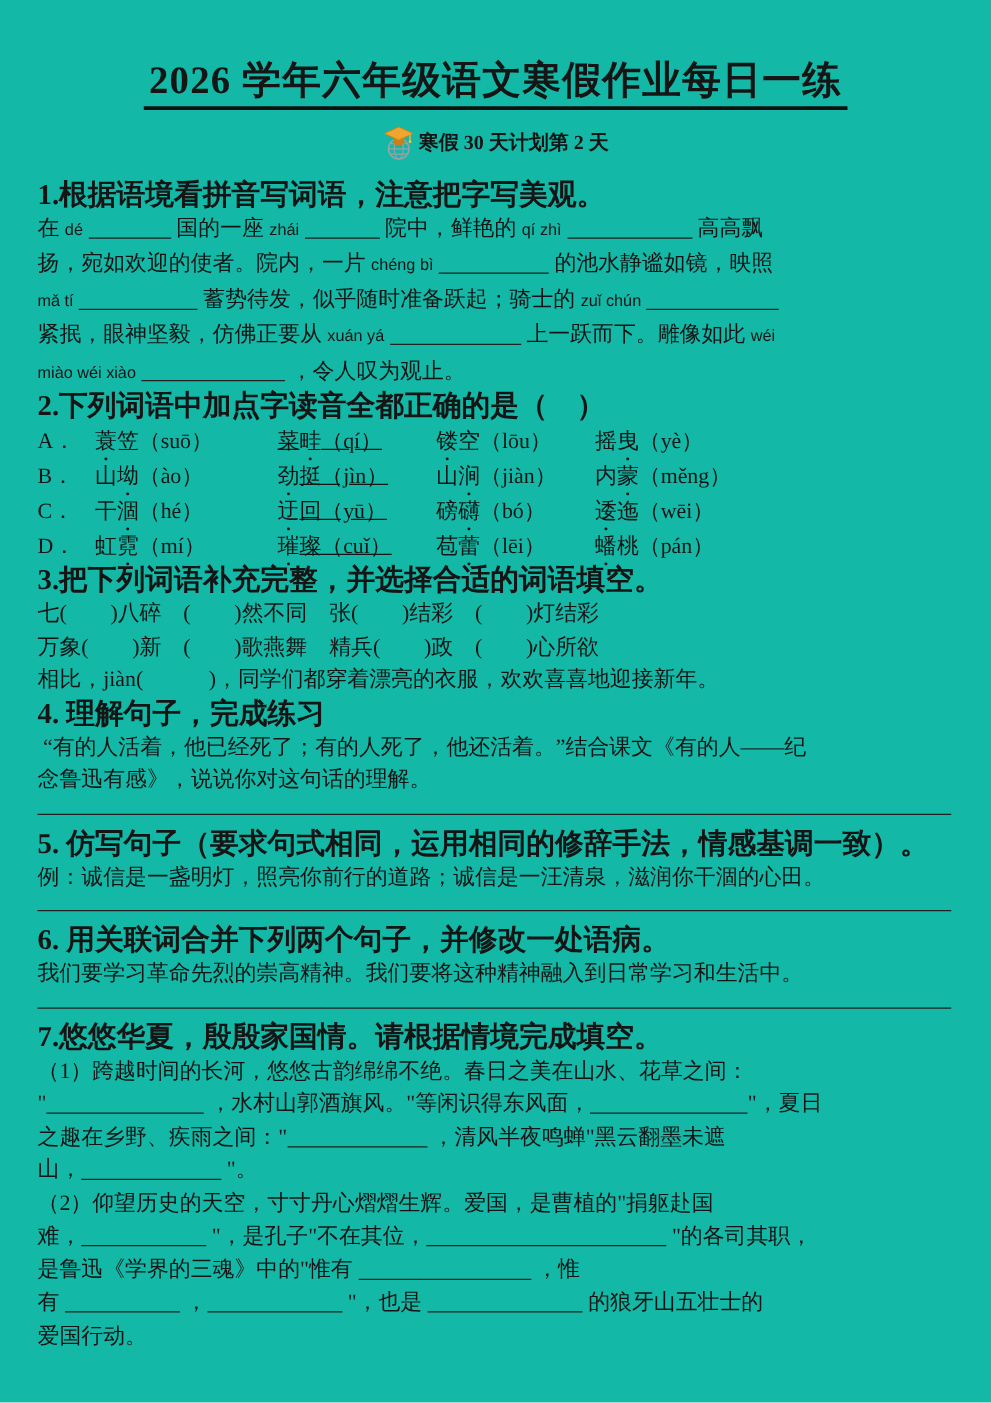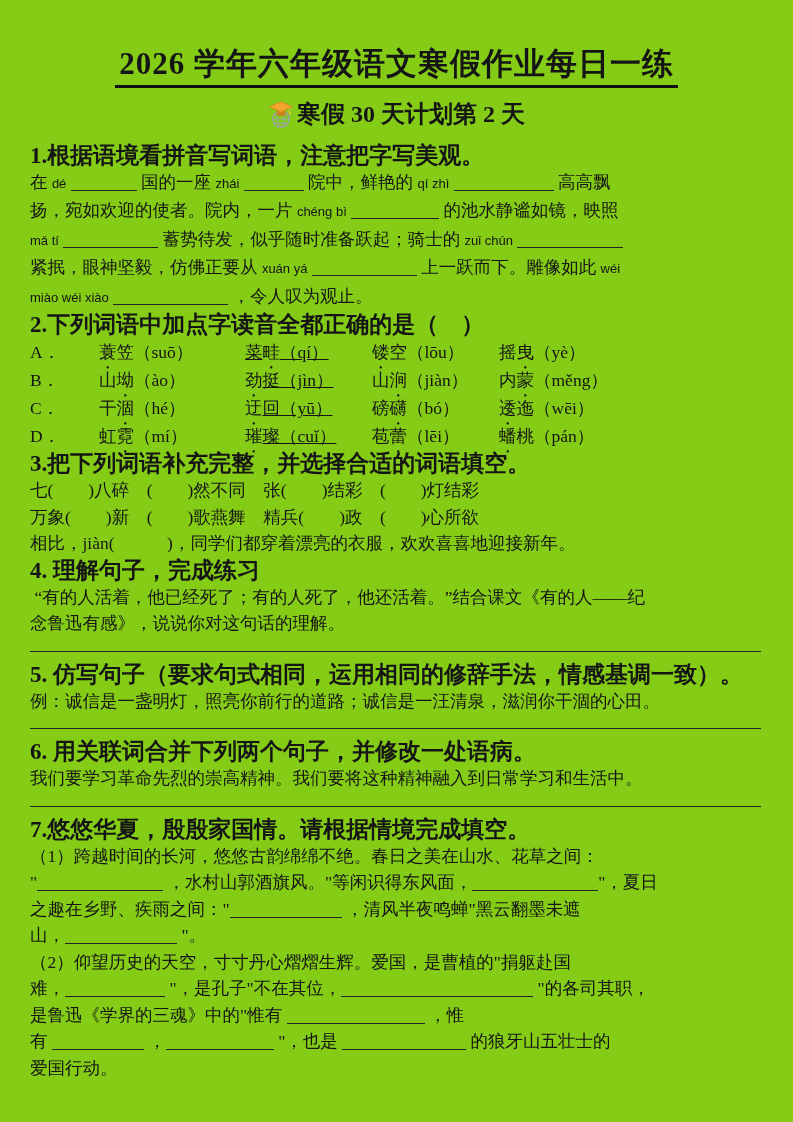--- a/index.html
+++ b/index.html
@@ -1,30 +1,30 @@
 <!DOCTYPE html>
 <html><head>
 <meta charset="utf-8">
 <style>
   html,body{margin:0;padding:0;background:#ffffff;}
   .page{
     width:793px;height:1122px;box-sizing:border-box;
-    background:#84cc16;color:#151515;
+    background:#14b8a6;color:#151515;
     padding:46px 30px 0 30px;
     font-family:"Liberation Serif",serif;
     overflow:hidden;
   }
   .title-wrap{text-align:center;margin:0 0 12px 0;}
   .title-wrap .title-text{
     display:inline-block;font-size:31px;font-weight:bold;letter-spacing:1px;
     border-bottom:3px solid #111;padding:0 4px 3px 4px;line-height:1.15;
   }
   .subtitle{
-    display:flex;justify-content:center;align-items:flex-start;gap:3px;
-    font-size:24px;font-weight:bold;margin:0 0 13px 0;line-height:1.2;
+    display:flex;justify-content:center;align-items:center;gap:3px;
+    font-size:16px;font-weight:bold;margin:0 0 13px 0;line-height:1.2;
   }
   .content{}
   .q-header{
     font-size:23px;font-weight:bold;line-height:27px;white-space:pre-wrap;
   }
   .t-line{
     font-size:17.5px;line-height:26.5px;white-space:pre-wrap;
   }
   .py{font-family:"Liberation Sans",sans-serif;font-size:13px;}
   .blank{
@@ -32,21 +32,21 @@
     border-bottom:1.5px solid #222;
   }
   .dotted{position:relative;display:inline-block;}
   .dotted::after{
     content:"\2022";position:absolute;left:50%;bottom:-7px;
     transform:translateX(-50%);font-size:10px;line-height:1;color:#151515;
   }
   .opt-row{display:flex;font-size:17.5px;line-height:28px;}
   .opt-label{width:46px;flex:0 0 auto;}
   .opt-cell{flex:0 0 auto;}
-  .opt-cell.c0{width:146px;margin-left:23px;}
+  .opt-cell.c0{width:146px;}
   .opt-cell.c1{width:127px;text-decoration:underline;}
   .opt-cell.c2{width:127px;}
   .opt-cell.c3{width:auto;}
   .rule{border-bottom:1.6px solid #222;height:1px;margin:13px 2px 9px 0;}
 </style>
 </head>
 <body>
 
 <div class="page">
   <div class="title-wrap">

